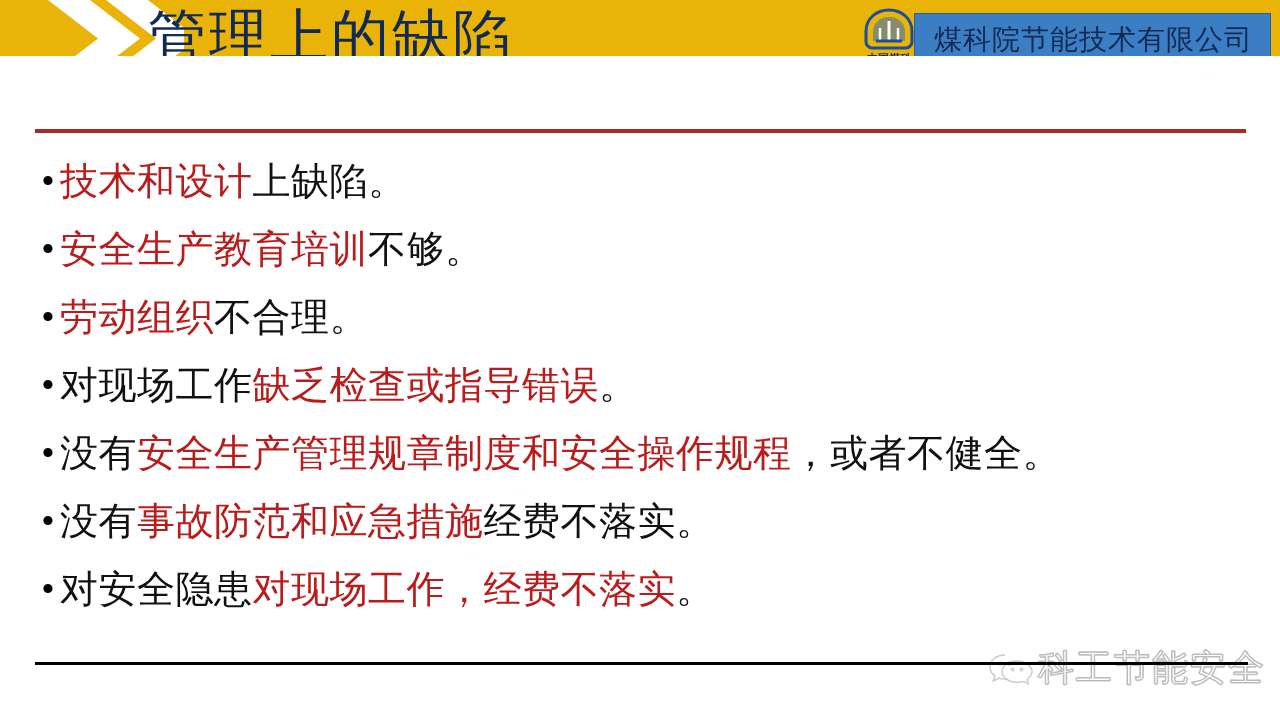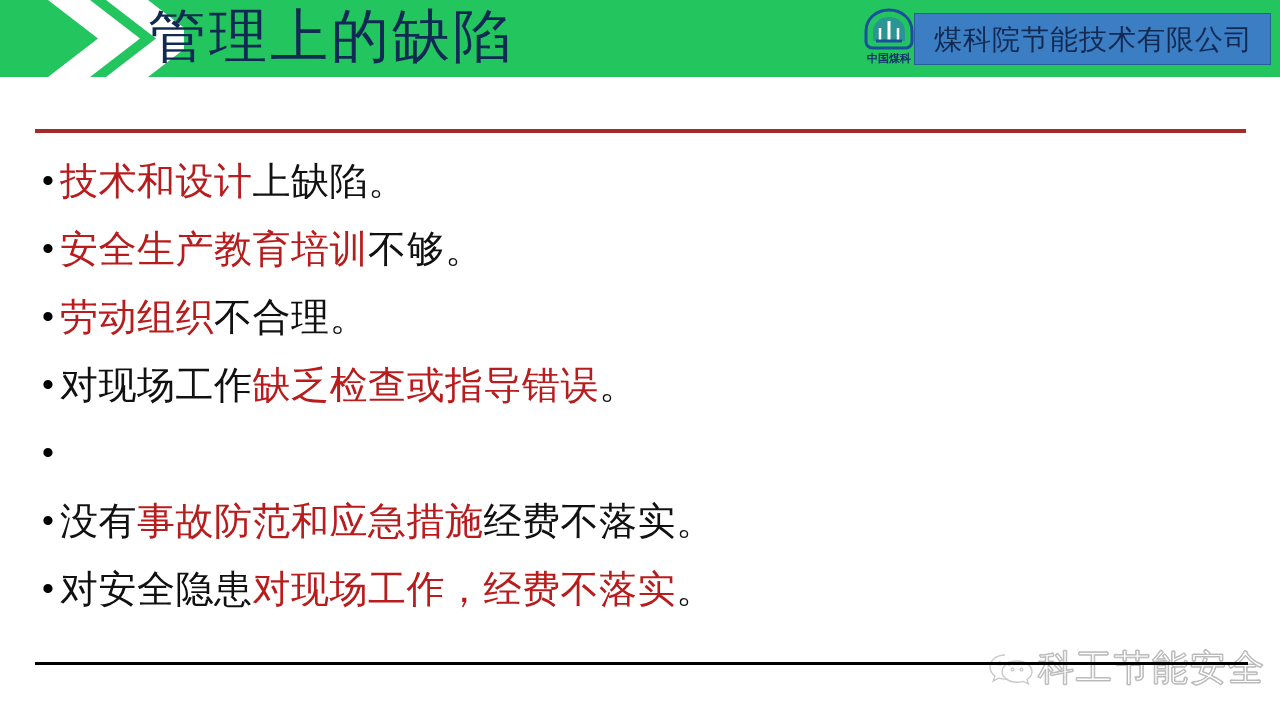--- a/index.html
+++ b/index.html
@@ -22,22 +22,22 @@
     height: 720px;
     background: #ffffff;
   }
 
   
   #header-banner {
     position: absolute;
     left: 0;
     top: 0;
     width: 1280px;
-    height: 77px;
-    background: #22c55e;
+    height: 56px;
+    background: #eab308;
     overflow: hidden;
   }
   #chevrons {
     position: absolute;
     left: 44px;
     top: 0;
     width: 140px;
     height: 77px;
   }
   #slide-title {
@@ -235,20 +235,21 @@
       <div class="bullet-row">
         <div class="bullet-dot">•</div>
         <div class="bullet-text"><span class="seg-red">劳动组织</span><span class="seg-black">不合理。</span></div>
       </div>
       <div class="bullet-row">
         <div class="bullet-dot">•</div>
         <div class="bullet-text"><span class="seg-black">对现场工作</span><span class="seg-red">缺乏检查或指导错误</span><span class="seg-black">。</span></div>
       </div>
       <div class="bullet-row">
         <div class="bullet-dot">•</div>
+        <div class="bullet-text"><span class="seg-black">没有</span><span class="seg-red">安全生产管理规章制度和安全操作规程</span><span class="seg-black">，或者不健全。</span></div>
       </div>
       <div class="bullet-row">
         <div class="bullet-dot">•</div>
         <div class="bullet-text"><span class="seg-black">没有</span><span class="seg-red">事故防范和应急措施</span><span class="seg-black">经费不落实。</span></div>
       </div>
       <div class="bullet-row">
         <div class="bullet-dot">•</div>
         <div class="bullet-text"><span class="seg-black">对安全隐患</span><span class="seg-red">对现场工作，经费不落实</span><span class="seg-black">。</span></div>
       </div>
     </div>

